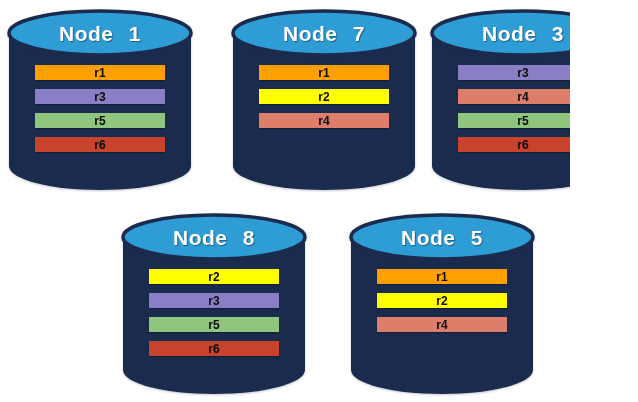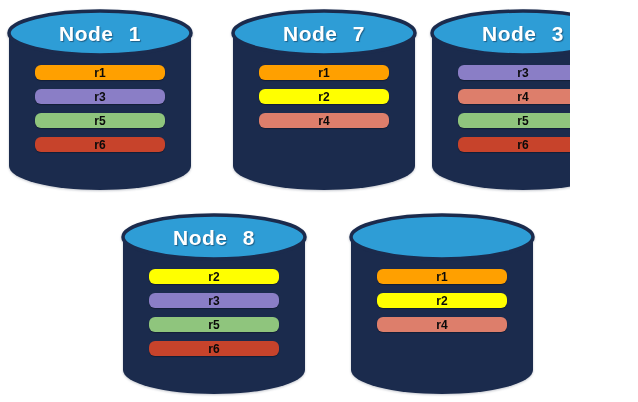--- a/index.html
+++ b/index.html
@@ -65,21 +65,21 @@
     left:0; top:57px;
     width:100%;
     display:flex;
     flex-direction:column;
     align-items:center;
     gap:9px;
   }
   .bar{
     width:130px;
     height:15px;
-    border-radius:6px;
+    border-radius:0;
     display:flex;
     align-items:center;
     justify-content:center;
     font-size:12px;
     font-weight:bold;
     color:var(--c-bartext);
     line-height:1;
     box-shadow:0 1px 1px rgba(0,0,0,0.3);
     user-select:none;
   }
@@ -142,20 +142,21 @@
         <div class="bar" style="background: rgb(143, 197, 125);">r5</div>
         <div class="bar" style="background: rgb(199, 67, 43);">r6</div>
       </div>
   </div>
 
   <div class="node n5">
     <svg class="cyl" viewBox="0 0 188 186" aria-hidden="true">
       <path class="cyl-body" d="M3 25 V158 A91 24 0 0 0 185 158 V25 Z"></path>
       <ellipse class="cyl-top" cx="94" cy="25" rx="91" ry="22"></ellipse>
     </svg>
+    <div class="node-title">Node 5</div>
     <div class="bars">
         <div class="bar" style="background: rgb(255, 160, 0);">r1</div>
         <div class="bar" style="background: rgb(255, 255, 0);">r2</div>
         <div class="bar" style="background: rgb(221, 126, 107);">r4</div>
       </div>
   </div>
 
 </div>
 
 </body></html>

